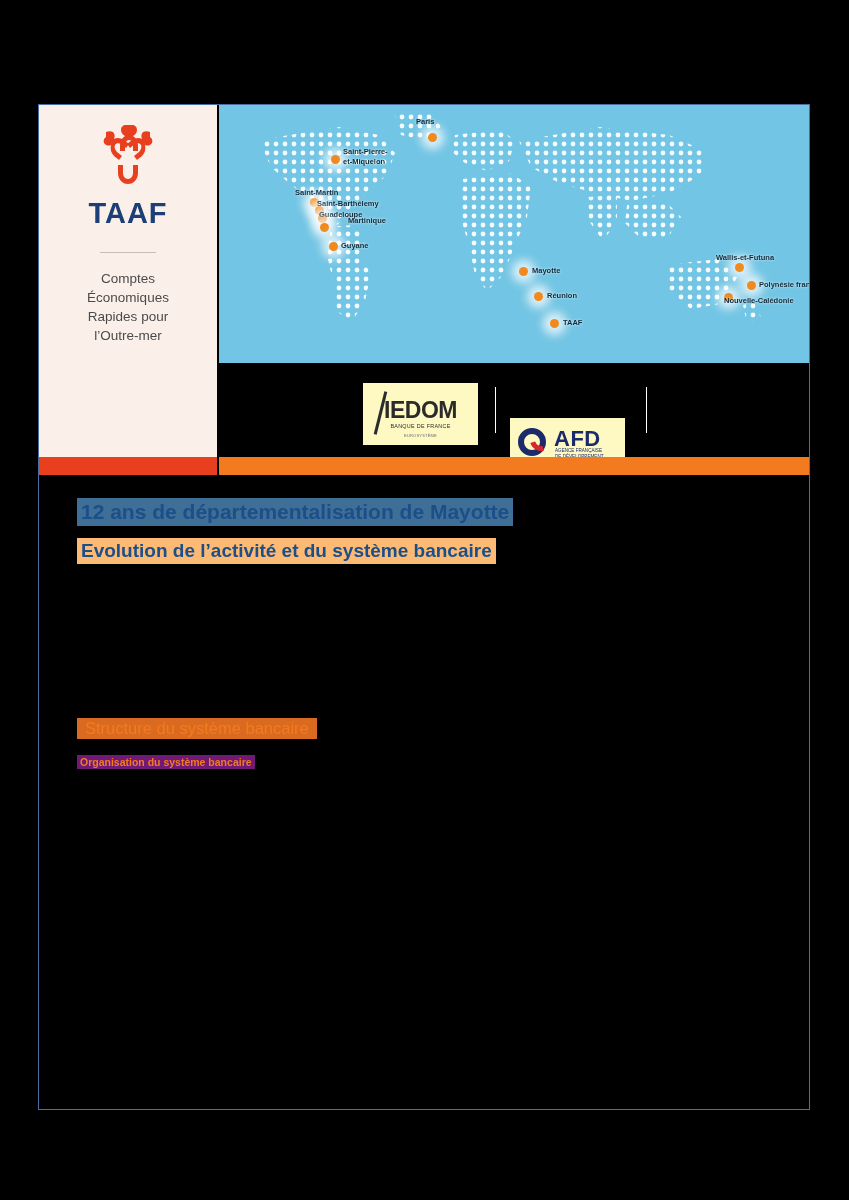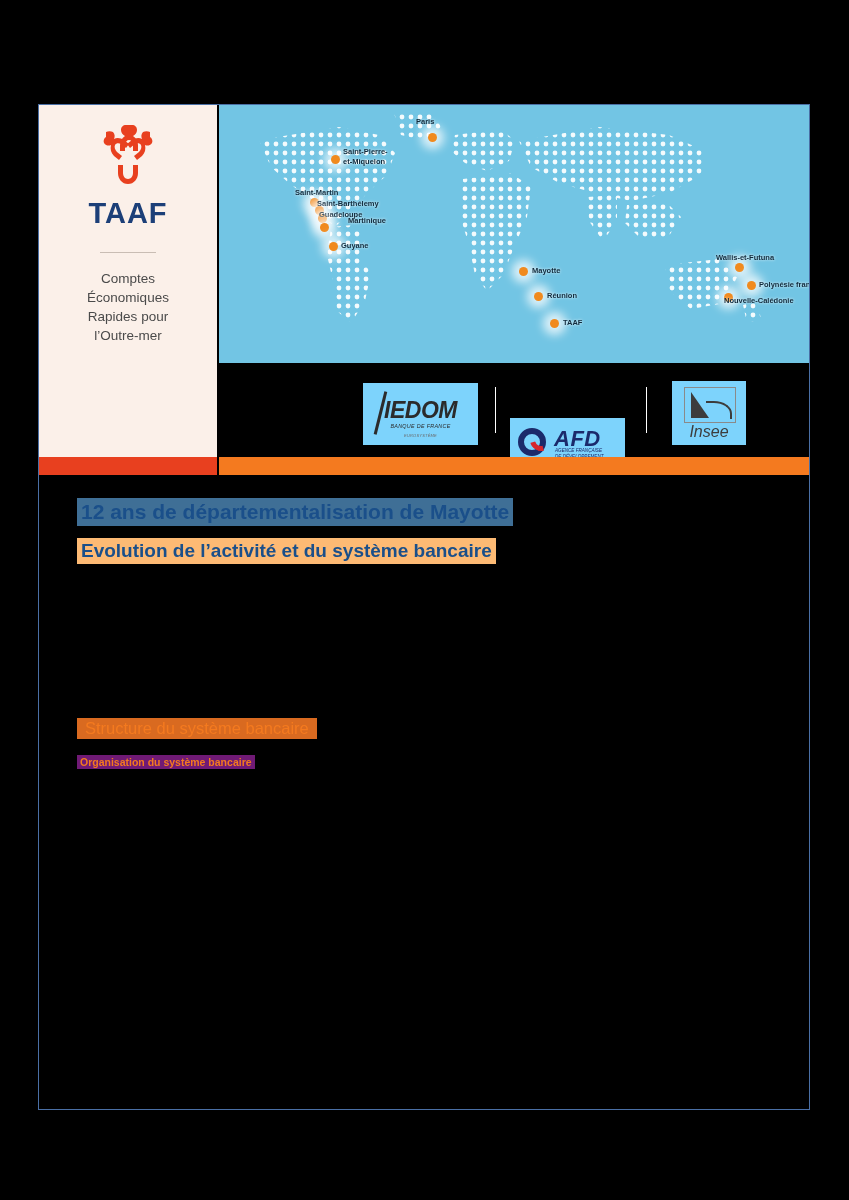--- a/index.html
+++ b/index.html
@@ -116,24 +116,23 @@
   .partners {
     position: absolute;
     left: 180px;
     top: 258px;
     width: 590px;
     height: 94px;
     background: #000000;
   }
   .partner-logo {
     position: absolute;
-    background: #7dd3fc;
+    background: #fef9c3;
     box-sizing: border-box;
     text-align: center;
-    font-style: italic;
   }
   .sep {
     position: absolute;
     width: 1px;
     background: #ffffff;
   }
 
   
   #iedom { left: 144px; top: 20px; width: 115px; height: 62px; }
   .iedom-wrap { position: relative; width: 100%; height: 100%; }
@@ -393,26 +392,20 @@
       <div class="partner-logo" id="afd">
         <div class="afd-wrap">
           <div class="afd-ring"></div>
           <div class="afd-text">AFD</div>
           <div class="afd-sub">AGENCE FRANÇAISE<br>DE DÉVELOPPEMENT</div>
         </div>
       </div>
 
       <div class="sep" style="left:427px; top:24px; height:46px;"></div>
 
-      <div class="partner-logo" id="insee">
-        <div class="insee-wrap">
-          <div class="insee-mark"></div>
-          <div class="insee-text">Insee</div>
-        </div>
-      </div>
     </div>
 
     <div class="bar-red"></div>
     <div class="bar-orange"></div>
   </div>
 
   <div class="doc-body">
     <div class="title-main">12 ans de départementalisation de Mayotte</div>
     <div class="title-sub">Evolution de l’activité et du système bancaire</div>
     <div class="section-heading">Structure du système bancaire</div>

